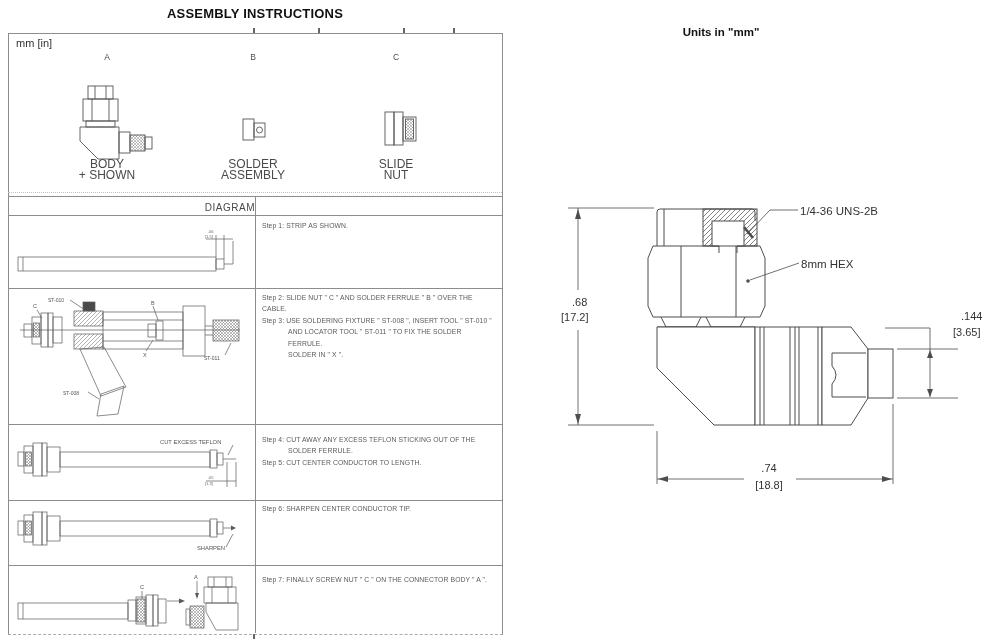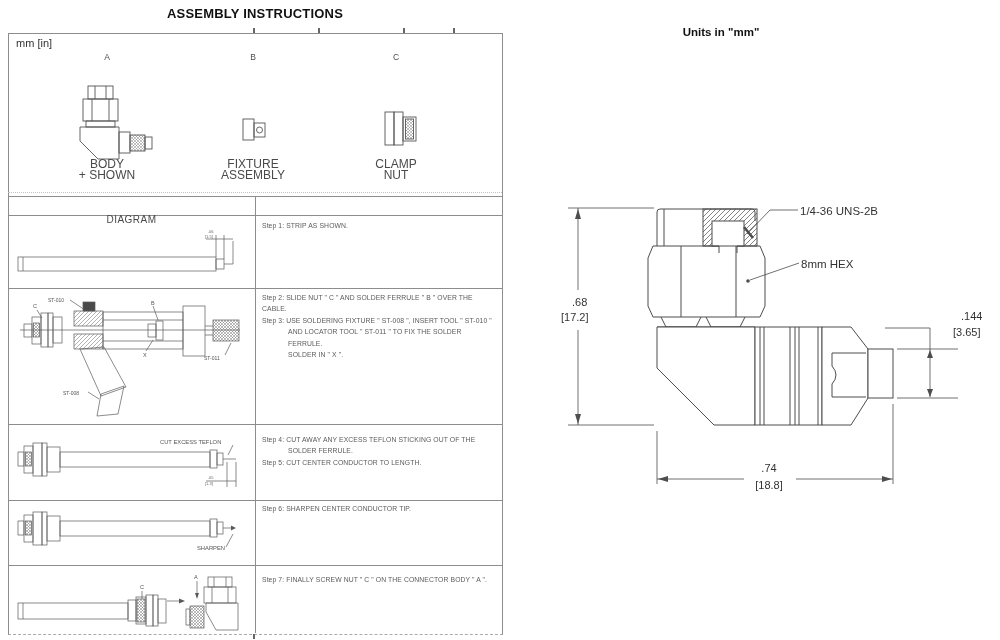--- a/index.html
+++ b/index.html
@@ -11,21 +11,21 @@
   .units{left:641px;top:26px;width:160px;text-align:center;font-weight:bold;font-size:11.5px;color:#111;}
   .frame{left:8px;top:33px;width:493px;height:600px;border:1px solid #8d8d8d;
          border-bottom-style:dashed;border-bottom-color:#ababab;}
   .hline{left:8px;width:494px;height:0;border-top:1px solid #8d8d8d;}
   .dotline{left:8px;width:494px;height:0;border-top:1px dotted #c0c0c0;}
   .vline{left:255px;top:196px;width:0;height:437px;border-left:1px solid #8d8d8d;}
   .tick{width:2px;height:5px;background:#666;}
   .mmlabel{left:16px;top:37px;font-size:11px;color:#333;}
   .letter{top:52px;width:40px;text-align:center;font-size:8.5px;color:#4a4a4a;}
   .plabel{top:159px;width:90px;text-align:center;font-size:12px;line-height:10.5px;color:#4a4a4a;}
-  .th{top:214px;width:247px;text-align:center;font-size:10px;color:#4a4a4a;letter-spacing:.5px;}
+  .th{top:202px;width:247px;text-align:right;font-size:10px;color:#4a4a4a;letter-spacing:.5px;}
   .instr{left:262px;width:234px;font-size:6.8px;line-height:11.4px;color:#5a5a5a;letter-spacing:.1px;}
   .ind{padding-left:26px;}
   svg{display:block;}
   svg text{font-family:"Liberation Sans",sans-serif;}
 </style>
 </head>
 <body>
 
 <div class="page">
 
@@ -49,25 +49,25 @@
 
   <div class="abs mmlabel">mm [in]</div>
   <div class="abs letter" style="left:87px">A</div>
   <div class="abs letter" style="left:233px">B</div>
   <div class="abs letter" style="left:376px">C</div>
   <div class="abs plabel" style="left:62px">
     <div>BODY</div>
     <div>+ SHOWN</div>
   </div>
   <div class="abs plabel" style="left:208px">
-    <div>FIXTURE</div>
+    <div>SOLDER</div>
     <div>ASSEMBLY</div>
   </div>
   <div class="abs plabel" style="left:351px">
-    <div>CLAMP</div>
+    <div>SLIDE</div>
     <div>NUT</div>
   </div>
 
   <svg class="abs" style="left:9px;top:34px" width="492" height="158" viewBox="9 34 492 158">
     <defs>
       <pattern id="c1" width="3" height="3" patternUnits="userSpaceOnUse">
         <path d="M0,0 L3,3 M3,0 L0,3" stroke="#777" stroke-width="0.45"></path>
       </pattern>
     </defs>
     <g stroke="#555" stroke-width="0.9" fill="none">

